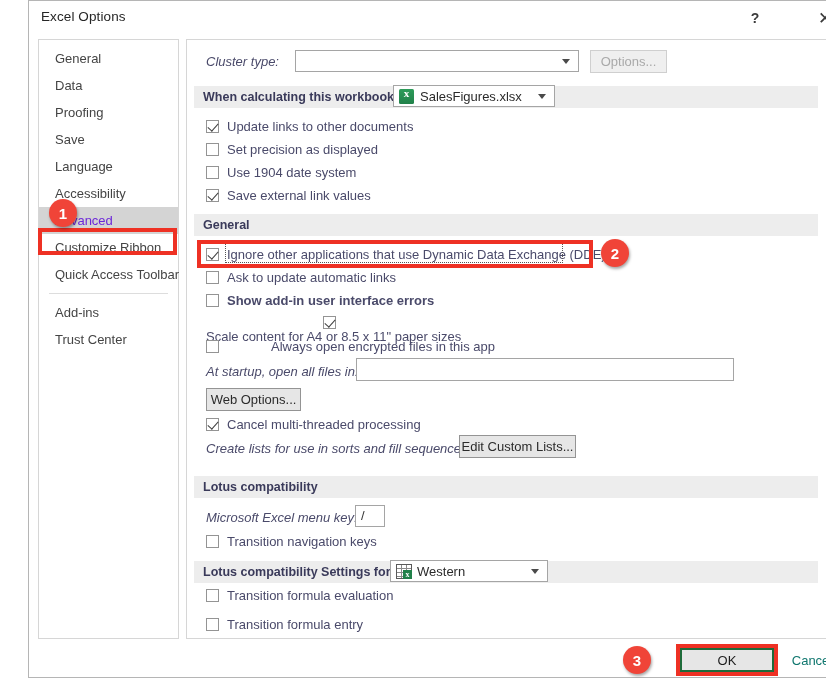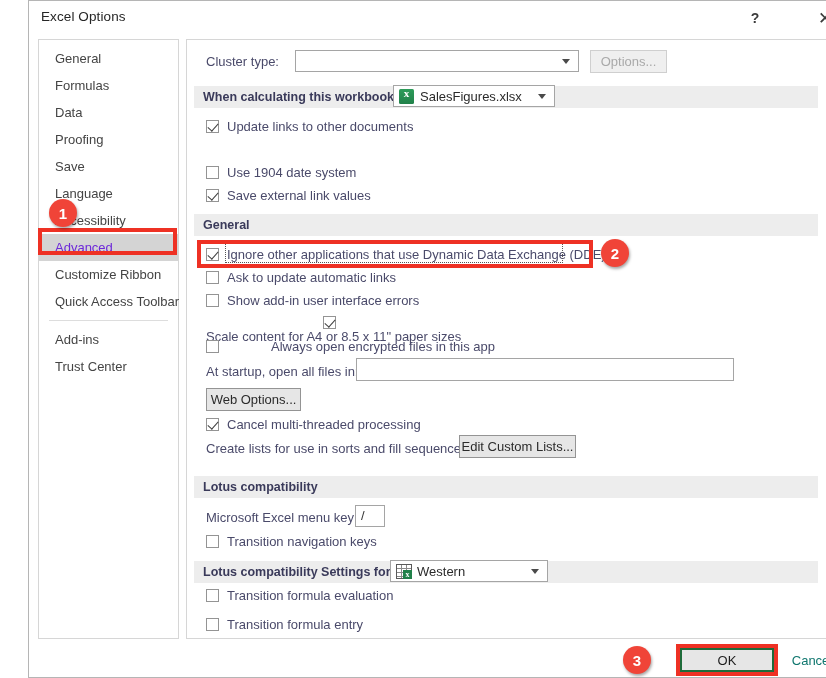--- a/index.html
+++ b/index.html
@@ -67,21 +67,21 @@
     position: absolute; left: 157px; top: 38px;
     width: 660px; height: 600px;
     background: #ffffff;
     border: 1px solid #d6d6d6;
     overflow: hidden;
   }
   #content-inner {
     position: absolute; left: 0; top: 0;
     width: 638px; height: 600px;
   }
-  .row { position: absolute; white-space: nowrap; }
+  .row { position: absolute; white-space: nowrap; font-style: italic; }
   .lbl { font-size: 13px; color: #4a4a6a; }
   .sechead {
     position: absolute; left: 7px;
     width: 624px; height: 22px;
     background: #ededed;
     font-size: 12.5px; font-weight: bold; color: #3a3a5a;
     line-height: 22px; padding-left: 9px;
   }
   .cb-row {
     position: absolute;
@@ -260,21 +260,20 @@
 <div id="dialog">
 
   <div id="titlebar">
     <div id="title-text">Excel Options</div>
     <div class="titlebtn" id="help-btn">?</div>
     <div class="titlebtn" id="close-btn">✕</div>
   </div>
 
   <div id="sidebar">
     <div class="nav-item">General</div>
-    <div class="nav-item">Formulas</div>
     <div class="nav-item">Data</div>
     <div class="nav-item">Proofing</div>
     <div class="nav-item">Save</div>
     <div class="nav-item">Language</div>
     <div class="nav-item">Accessibility</div>
     <div class="nav-item selected">Advanced</div>
     <div class="nav-item">Customize Ribbon</div>
     <div class="nav-item">Quick Access Toolbar</div>
     <div class="nav-sep"></div>
     <div class="nav-item">Add-ins</div>
@@ -297,20 +296,24 @@
       <div class="combo" style="left:206px; top:45px; width:162px; height:22px;">
         <span class="xlicon"></span>
         <span>SalesFigures.xlsx</span>
         <span class="caret"></span>
       </div>
 
       <div class="cb-row" style="left:19px; top:79px;">
         <span class="cbox checked"></span>
         <span>Update links to other documents</span>
       </div>
+      <div class="cb-row" style="left:19px; top:102px;">
+        <span class="cbox"></span>
+        <span>Set precision as displayed</span>
+      </div>
       <div class="cb-row" style="left:19px; top:125px;">
         <span class="cbox"></span>
         <span>Use 1904 date system</span>
       </div>
       <div class="cb-row" style="left:19px; top:148px;">
         <span class="cbox checked"></span>
         <span>Save external link values</span>
       </div>
 
       <div class="sechead" style="top:174px;">
@@ -320,21 +323,21 @@
       <div class="cb-row" style="left:19px; top:207px;">
         <span class="cbox checked"></span>
         <span>Ignore other applications that use Dynamic Data Exchange (DDE)</span>
       </div>
       <div class="focusbox" style="left:38px; top:202px; width:338px; height:21px;"></div>
 
       <div class="cb-row" style="left:19px; top:230px;">
         <span class="cbox"></span>
         <span>Ask to update automatic links</span>
       </div>
-      <div class="cb-row" style="left:19px; top:253px;">
+      <div class="cb-row" style="left:19px; top:253px;font-weight:bold;">
         <span class="cbox"></span>
         <span>Show add-in user interface errors</span>
       </div>
       <div class="cb-row" style="left:19px; top:276px;flex-direction:column;">
         <span class="cbox checked"></span>
         <span>Scale content for A4 or 8.5 x 11" paper sizes</span>
       </div>
       <div class="cb-row" style="left:19px; top:299px;gap:44px;">
         <span class="cbox"></span>
         <span>Always open encrypted files in this app</span>

